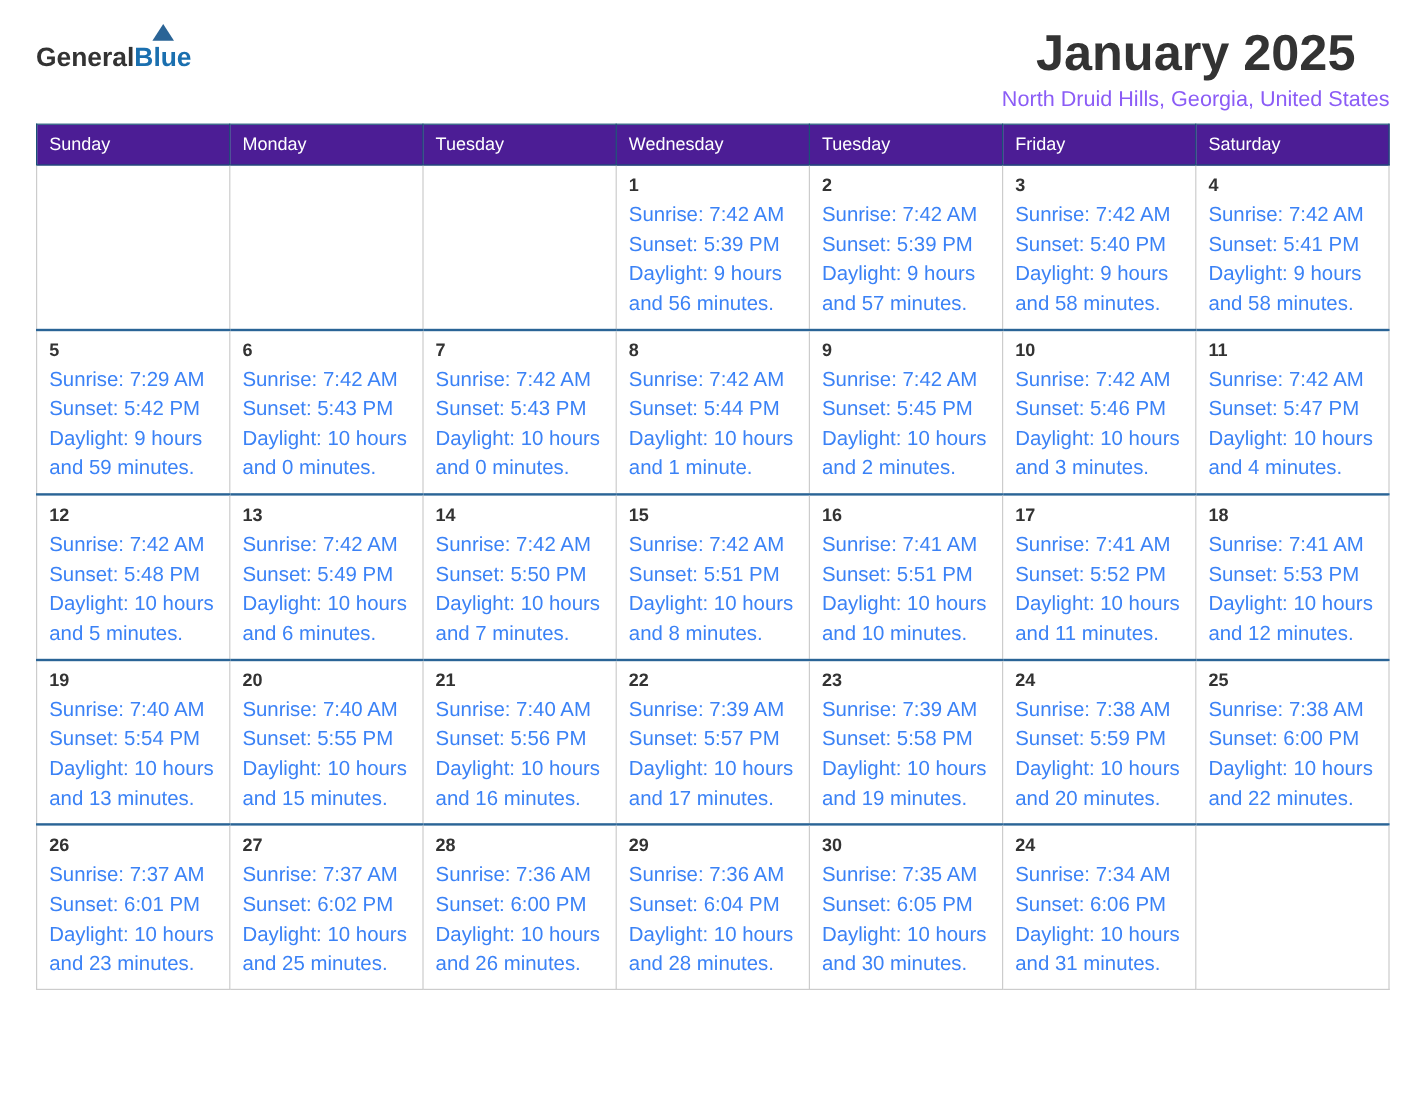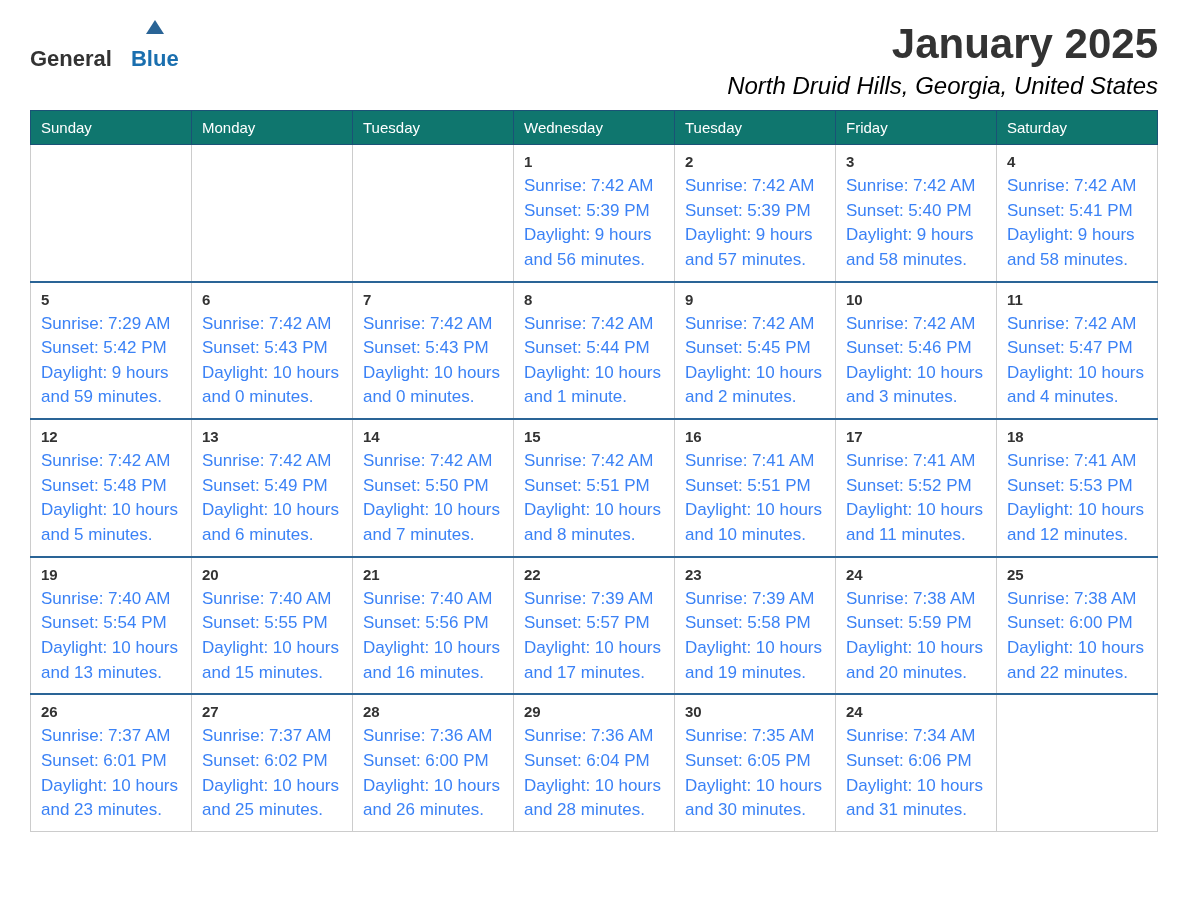--- a/index.html
+++ b/index.html
@@ -30,41 +30,40 @@
     .logo-text-blue {
       font-size: 22px;
       font-weight: bold;
       color: #1a6faf;
     }
     .logo-icon {
       display: flex;
       align-items: flex-end;
     }
     .title-section {
-      text-align: right;
+      text-align: center;
       margin-left: 10px;
     }
     .month-title {
       font-size: 42px;
       font-weight: bold;
       color: #333;
     }
     .location-title {
-      font-size: 24px;
-      color: #000000;
+      font-size: 18px;
+      color: #8b5cf6;
       margin-top: 4px;
-      font-style: italic;
     }
     .calendar {
       width: 100%;
       border-collapse: collapse;
       margin-top: 10px;
     }
     .calendar th {
-      background-color: #0f766e;
+      background-color: #4c1d95;
       color: #fff;
       text-align: left;
       padding: 8px 10px;
       font-size: 15px;
       font-weight: normal;
       border: 1px solid #1a5276;
     }
     .calendar td {
       vertical-align: top;
       padding: 8px 10px;
@@ -93,21 +92,21 @@
       border-top: 2px solid #2a6496;
     }
   </style>
 </head>
 <body>
 
 <div class="header">
   <div class="logo">
     <div class="logo-icon">
       <span class="logo-text-general">General</span>
-      <div style="display:flex; flex-direction:column; align-items:center; margin-left:19px;gap:11px;">
+      <div style="display:flex; flex-direction:column; align-items:center; margin-left:0;">
         <div style="width:0;height:0;border-left:9px solid transparent;border-right:9px solid transparent;border-bottom:14px solid #2a6496; margin-bottom:1px;"></div>
         <span class="logo-text-blue">Blue</span>
       </div>
     </div>
   </div>
   <div class="title-section">
     <div class="month-title">January 2025</div>
     <div class="location-title">North Druid Hills, Georgia, United States</div>
   </div>
 </div>

